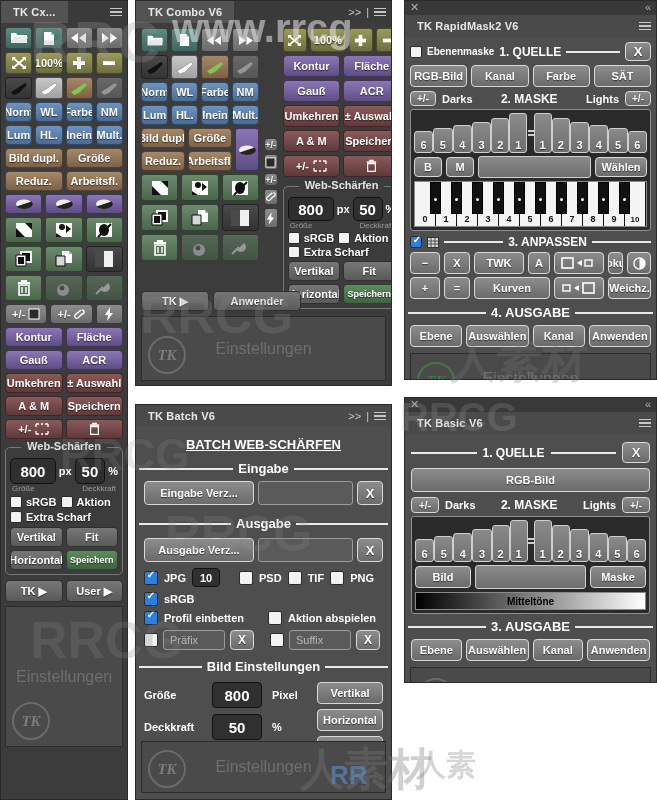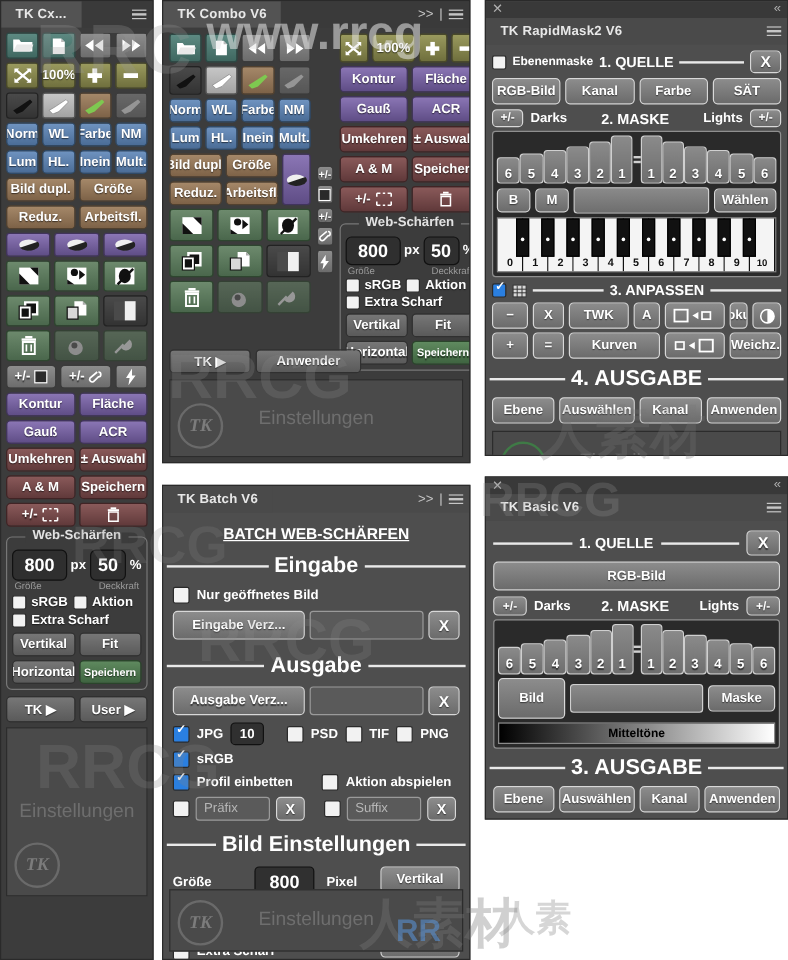--- a/index.html
+++ b/index.html
@@ -95,21 +95,21 @@
           border-radius:50%;border:2px solid #6a6a6a;color:#7c7c7c;
           display:flex;align-items:center;justify-content:center;
           font-family:"Liberation Serif",serif;font-style:italic;font-size:15px;
           font-weight:bold;}
   .tklogo.grn{border-color:#3f7a46;color:#3f7a46;}
 
   
   .lt{background:#4e4e4e;}
   .bar{display:flex;align-items:center;gap:5px;margin:5px 3px;}
   .bar .ln{flex:1;height:2px;background:#e9e9e9;}
-  .bar .tt{color:#fff;font-size:18px;font-weight:bold;white-space:nowrap;}
+  .bar .tt{color:#fff;font-size:13px;font-weight:bold;white-space:nowrap;}
   .btn-lt{box-sizing:border-box;display:flex;align-items:center;justify-content:center;
           background:linear-gradient(#8c8c8c,#6b6b6b);border:1px solid #d8d8d8;
           border-radius:4px;color:#fff;font-size:11px;font-weight:bold;
           text-shadow:0 1px 1px rgba(0,0,0,.55);white-space:nowrap;overflow:hidden;}
   .fld{box-sizing:border-box;background:#5a5a5a;border:1px solid #9a9a9a;
        border-radius:3px;color:#b6b6b6;font-size:11px;display:flex;align-items:center;
        padding:0 6px;}
   .numbox2{background:#303030;border:1px solid #111;border-radius:4px;color:#fff;
            font-size:15px;font-weight:bold;display:flex;align-items:center;
            justify-content:center;}
@@ -896,24 +896,20 @@
   </div>
 
   <div style="text-align:center;color:#fff;font-size:13px;font-weight:bold;padding:10px 12px 4px;text-decoration:underline;">BATCH WEB-SCHÄRFEN</div>
 
   <div class="bar">
     <span class="ln"></span>
     <span class="tt">Eingabe</span>
     <span class="ln"></span>
   </div>
 
-  <div style="display:flex;align-items:center;gap:6px;padding:2px 8px 6px;">
-    <span class="chk" style="width:12px;height:12px;"></span>
-    <span style="color:#fff;font-size:11px;font-weight:bold;">Nur geöffnetes Bild</span>
-  </div>
 
   <div style="display:flex;gap:4px;padding:0 8px 6px;">
     <div class="btn-lt" style="width:110px;height:24px;">Eingabe Verz...</div>
     <div class="fld" style="flex:1;height:24px;"></div>
     <div class="btn-lt" style="width:26px;height:24px;font-size:13px;">X</div>
   </div>
 
   <div class="bar">
     <span class="ln"></span>
     <span class="tt">Ausgabe</span>
@@ -1054,21 +1050,21 @@
       <div style="flex:1;display:flex;align-items:flex-end;">
         <div class="stp" style="width:16%;height:100%;">1</div>
         <div class="stp" style="width:16%;height:88%;">2</div>
         <div class="stp" style="width:17%;height:78%;">3</div>
         <div class="stp" style="width:17%;height:70%;">4</div>
         <div class="stp" style="width:17%;height:62%;">5</div>
         <div class="stp" style="width:17%;height:55%;">6</div>
       </div>
     </div>
     <div style="display:flex;align-items:center;gap:4px;margin-top:3px;">
-      <div class="btn-lt" style="width:56px;height:34px;flex:none;">Bild</div>
+      <div class="btn-lt" style="width:56px;height:22px;flex:none;">Bild</div>
       <div style="flex:1;height:22px;background:linear-gradient(#8a8a8a,#6e6e6e);border:1px solid #cfcfcf;border-radius:3px;"></div>
       <div class="btn-lt" style="width:56px;height:22px;flex:none;">Maske</div>
     </div>
     <div class="gradbar" style="margin-top:3px;">Mitteltöne</div>
   </div>
 
   <div class="bar">
     <span class="ln"></span>
     <span class="tt">3. AUSGABE</span>
     <span class="ln"></span>

